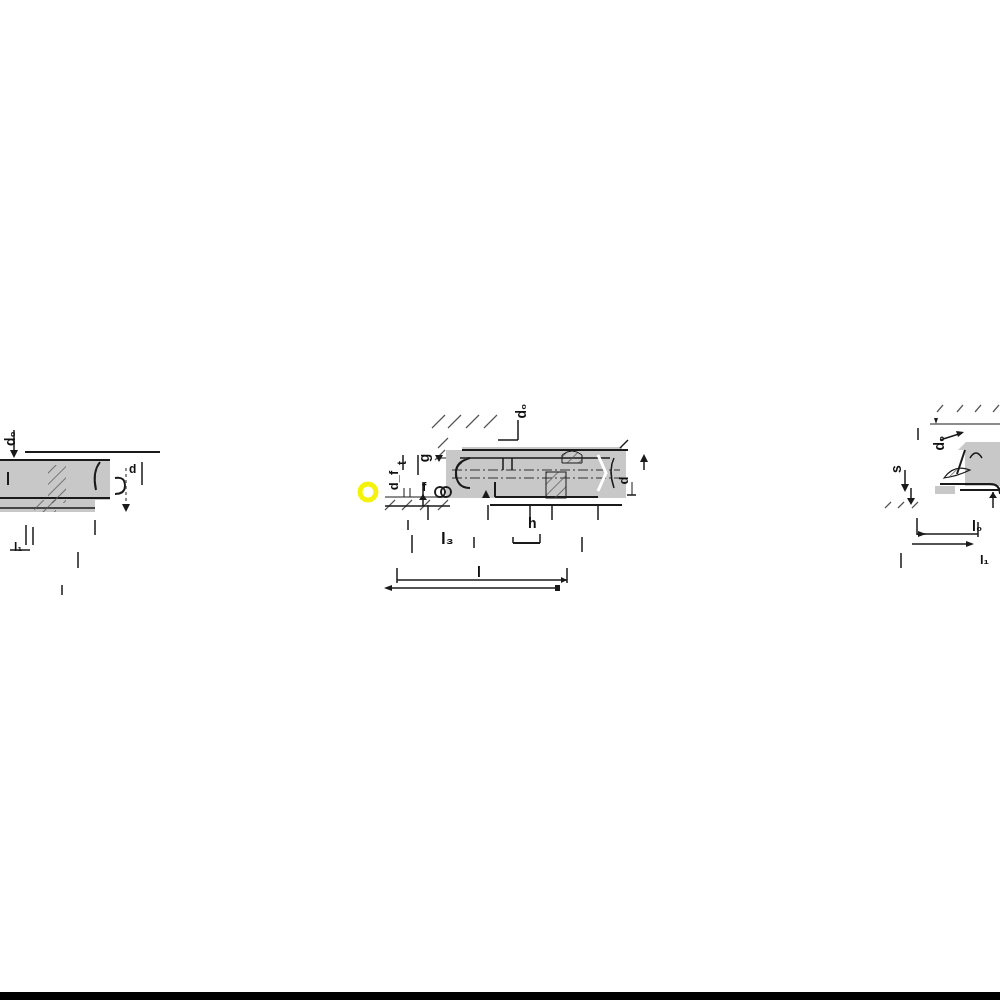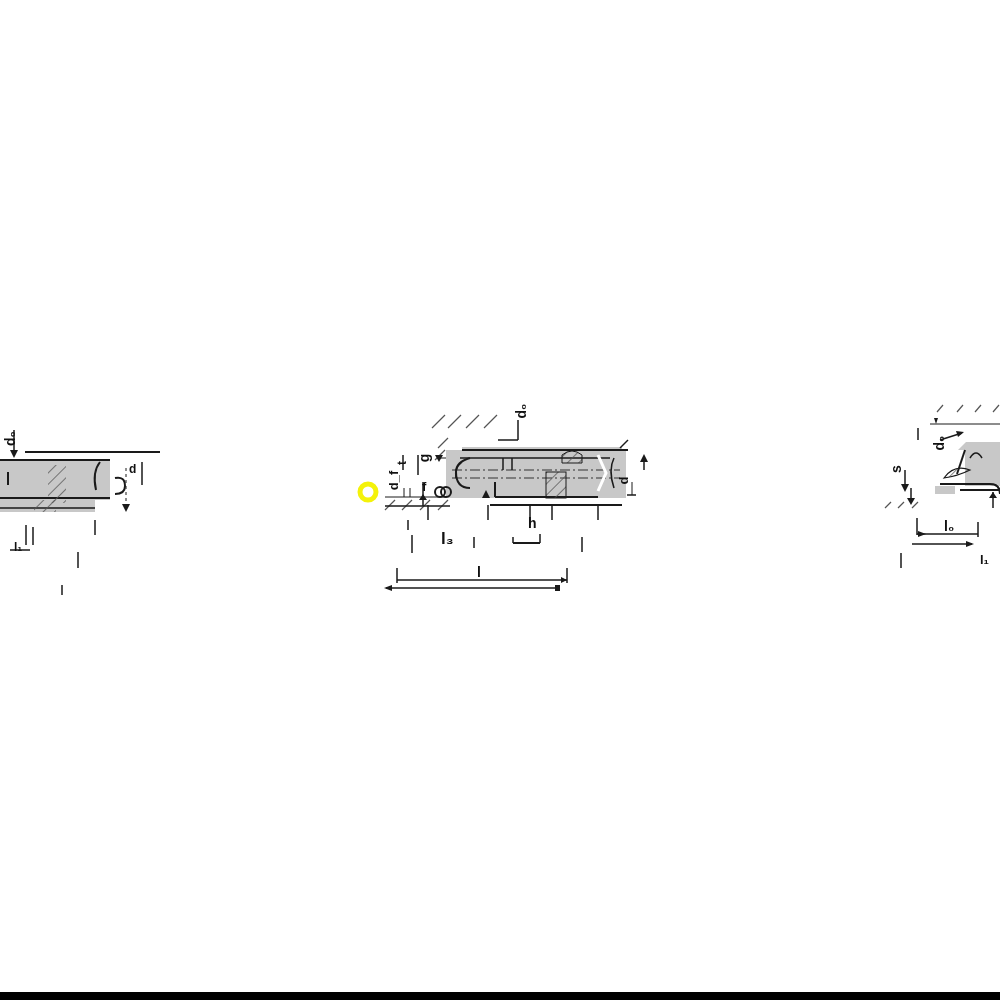--- a/index.html
+++ b/index.html
@@ -181,16 +181,16 @@
 <span class="lbl" style="left:400px;top:457px;font-size:12px;transform:rotate(-90deg);">t</span>
 <span class="lbl" style="left:422px;top:480px;font-size:13px;">f</span>
 <span class="lbl" style="left:384px;top:474px;font-size:13px;transform:rotate(-90deg);">d_f</span>
 <span class="lbl" style="left:620px;top:474px;font-size:13px;transform:rotate(-90deg);">d</span>
 <span class="lbl" style="left:528px;top:516px;font-size:14px;">h</span>
 <span class="lbl" style="left:441px;top:530px;font-size:17px;">l₃</span>
 <span class="lbl" style="left:477px;top:565px;font-size:14px;">l</span>
 
 <span class="lbl" style="left:932px;top:436px;font-size:14px;transform:rotate(-90deg);">d₀</span>
 <span class="lbl" style="left:892px;top:462px;font-size:14px;transform:rotate(-90deg);">s</span>
-<span class="lbl" style="left:944px;top:519px;font-size:14px;">l₀</span>
+<span class="lbl" style="left:972px;top:519px;font-size:14px;">l₀</span>
 <span class="lbl" style="left:980px;top:553px;font-size:13px;">l₁</span>
 
 <div class="bottom-bar"></div>
 
 </body></html>

